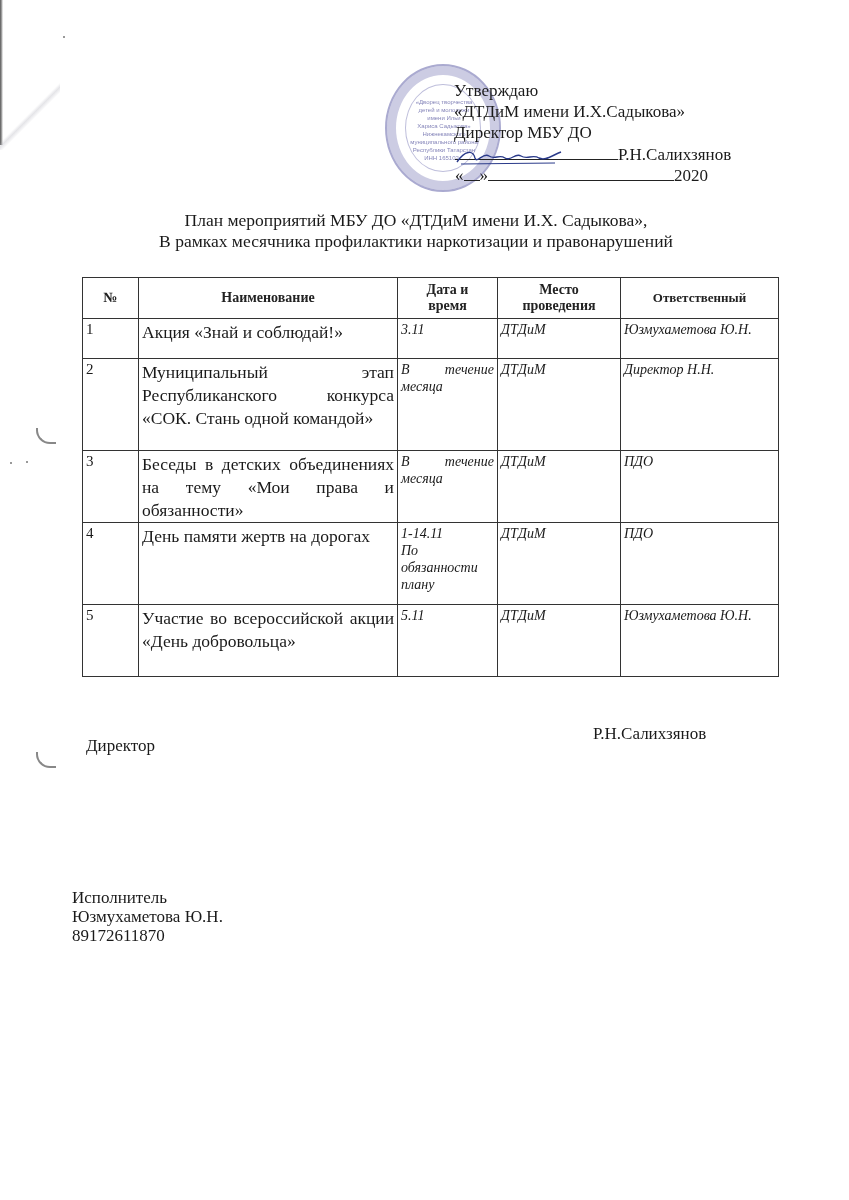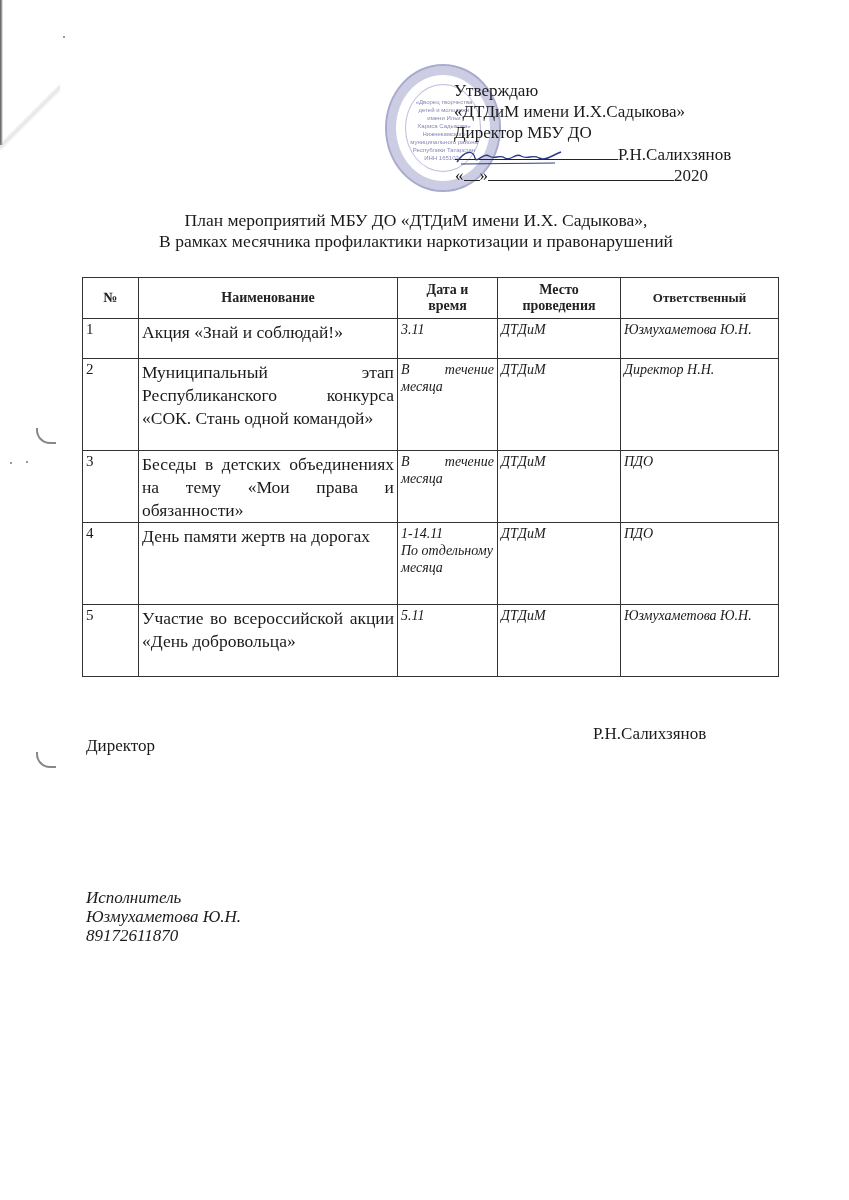--- a/index.html
+++ b/index.html
@@ -153,24 +153,23 @@
     left: 86px; top: 736px;
     font-size: 17px;
   }
   .director-name {
     position: absolute;
     left: 593px; top: 724px;
     font-size: 17px;
   }
   .executor {
     position: absolute;
-    left: 86px; top: 888px;
+    left: 72px; top: 888px;
     font-size: 17px;
     line-height: 19px;
-    font-style: italic;
   }
 </style>
 </head>
 <body>
 
 <div class="page-edge"></div>
 <div class="edge-shadow"></div>
 <div class="punch-hole" style="left:36px; top:428px;"></div>
 <div class="punch-hole" style="left:36px; top:752px;"></div>
 <div class="speck" style="left:63px; top:36px;"></div>
@@ -257,21 +256,21 @@
     <td class="date just">В течение месяца</td>
     <td class="place">ДТДиМ</td>
     <td class="resp">ПДО</td>
   </tr>
 
   <tr class="r4">
     <td class="num">4</td>
     <td class="name">День памяти жертв на дорогах</td>
     <td class="date">
       <div>1-14.11</div>
-      <div>По отдельному месяца</div>
+      <div>По обязанности плану</div>
     </td>
     <td class="place">ДТДиМ</td>
     <td class="resp">ПДО</td>
   </tr>
 
   <tr class="r5">
     <td class="num">5</td>
     <td class="name">Участие во всероссийской акции «День добровольца»</td>
     <td class="date">5.11</td>
     <td class="place">ДТДиМ</td>

